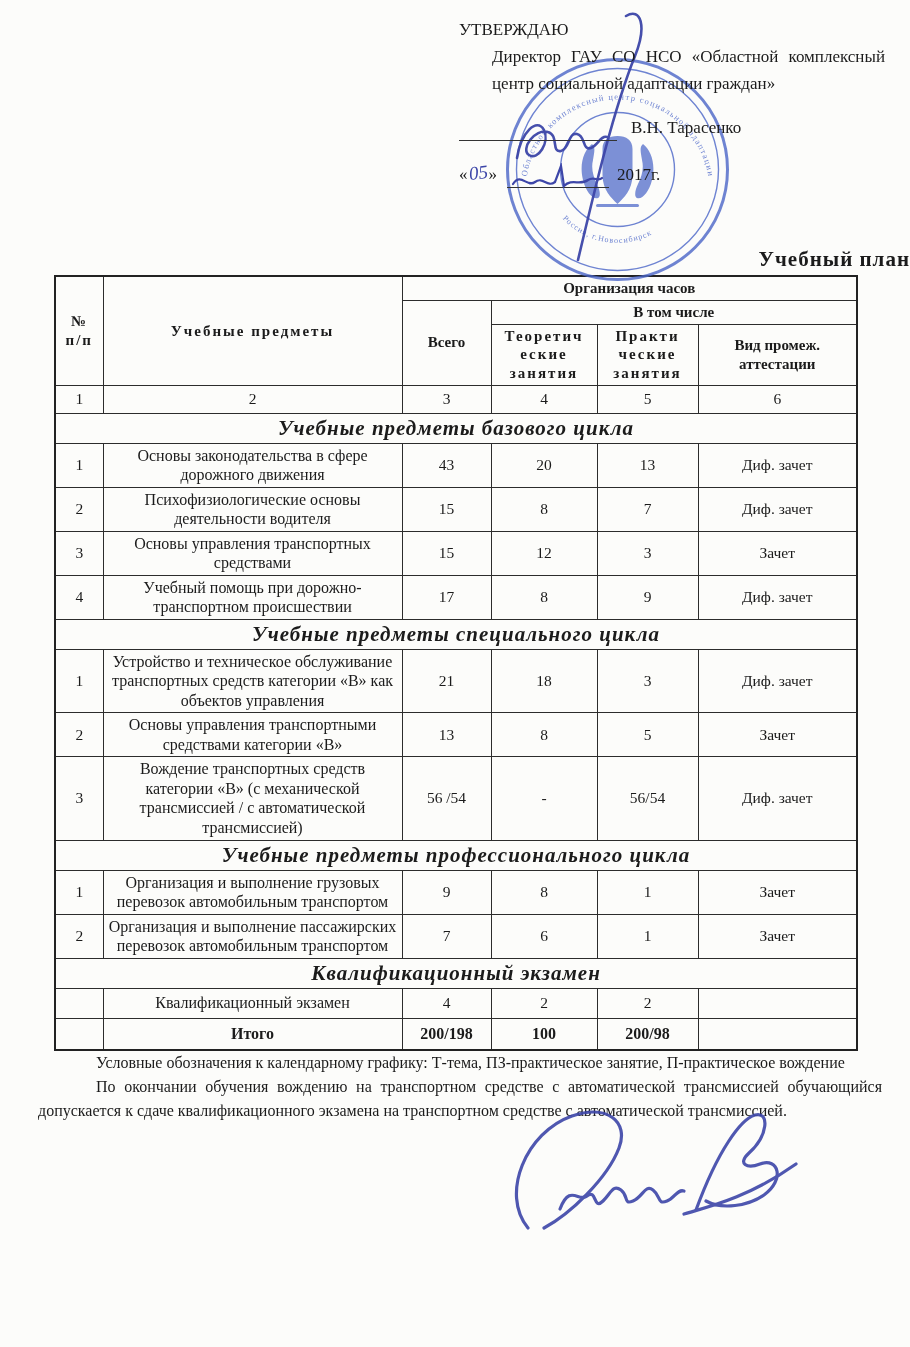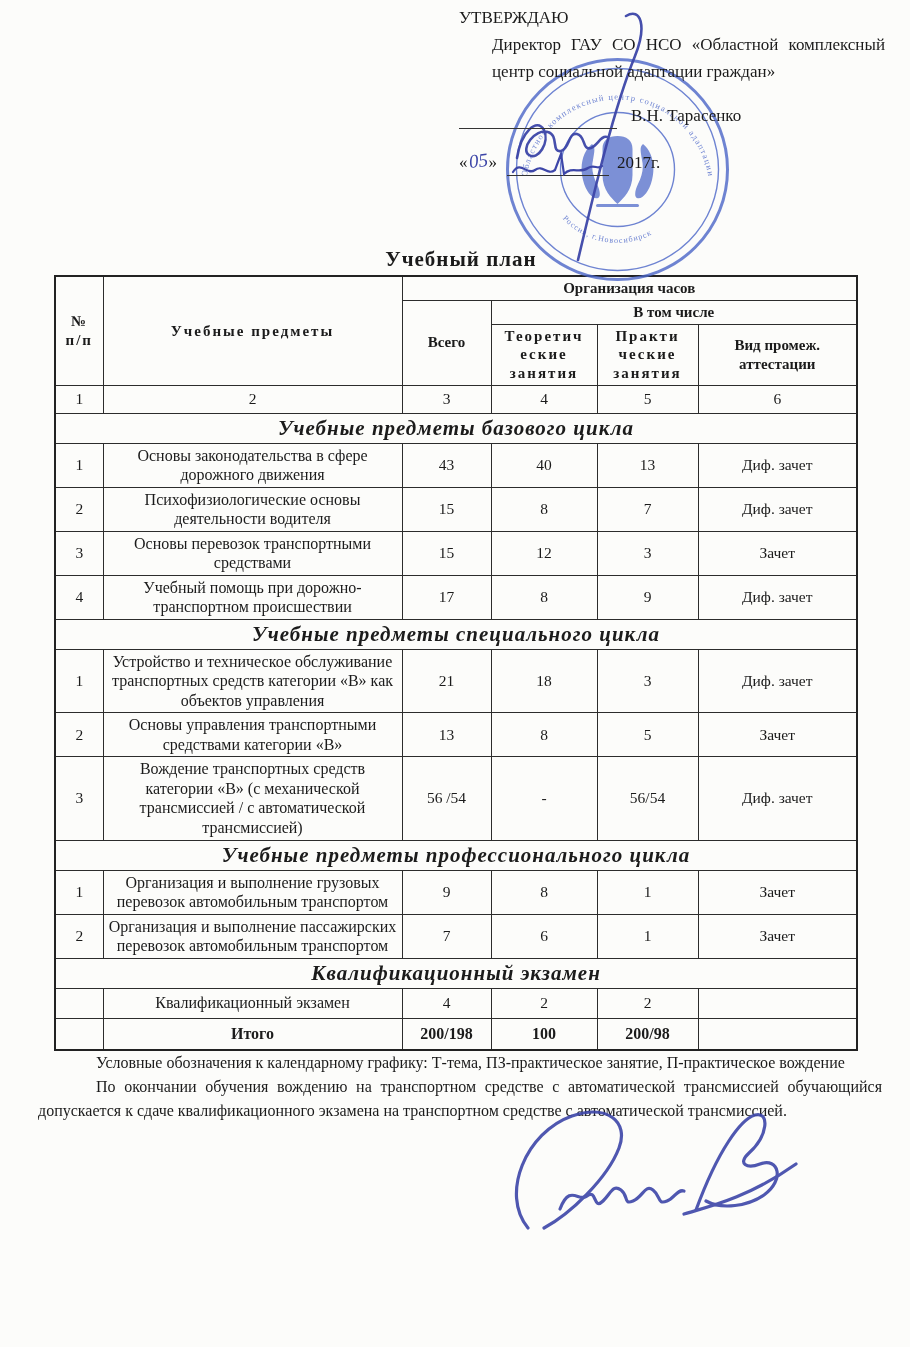--- a/index.html
+++ b/index.html
@@ -7,39 +7,39 @@
     width:910px;height:1347px;
     background:#fcfcfa;
     font-family:"Liberation Serif","DejaVu Serif",serif;
     color:#1b1b1b;
     position:relative;
     overflow:hidden;
   }
   
   .header-area{position:relative;height:246px;}
   .approval{
-    position:absolute;left:459px;top:4px;width:426px;
+    position:absolute;left:459px;top:16px;width:426px;
     font-size:17px;line-height:1.6;
   }
   .approval .label{display:block;}
   .approval .director{text-align:justify;margin-left:33px;}
   .sign-line{display:flex;align-items:flex-end;margin-top:16px;}
   .sign-line .rule{flex:0 0 158px;border-bottom:1.2px solid #333;height:20px;}
   .sign-line .name{margin-left:14px;white-space:nowrap;text-align:center;}
   .date-line{margin-top:17px;display:flex;align-items:flex-end;font-size:17px;}
   .hand{color:#3d46a8;font-style:italic;}
   .date-line .day{display:inline-block;transform:rotate(-7deg);font-size:19px;margin:0 1px;}
   .month-rule{position:relative;display:inline-block;width:102px;height:20px;
     border-bottom:1.2px solid #333;margin:0 8px 0 10px;}
   .month-rule svg{position:absolute;left:0;bottom:-4px;}
   .stamp{position:absolute;left:500px;top:52px;opacity:.8;pointer-events:none;}
   .dir-sig{position:absolute;left:505px;top:6px;pointer-events:none;}
   
   .doc-title{
-    text-align:center;font-size:21px;font-weight:bold;
+    text-align:right;font-size:21px;font-weight:bold;
     letter-spacing:1px;line-height:26px;margin:0 0 0 0;padding-left:12px;
   }
   
   table.plan{
     border-collapse:collapse;table-layout:fixed;
     margin:3px 0 0 54px;width:802px;
     border:2px solid #222;
   }
   table.plan th,table.plan td{
     border:1px solid #2c2c2c;
@@ -171,35 +171,35 @@
     </tr>
   </thead>
   <tbody>
       <tr class="section-row">
         <td colspan="6">Учебные предметы базового цикла</td>
       </tr>
       <tr>
         <td class="cell-no">1</td>
         <td class="cell-subject">Основы законодательства в сфере дорожного движения</td>
         <td class="cell-num">43</td>
-        <td class="cell-num">40</td>
+        <td class="cell-num">20</td>
         <td class="cell-num">13</td>
         <td class="cell-att">Диф. зачет</td>
       </tr>
       <tr>
         <td class="cell-no">2</td>
         <td class="cell-subject">Психофизиологические основы деятельности водителя</td>
         <td class="cell-num">15</td>
         <td class="cell-num">8</td>
         <td class="cell-num">7</td>
         <td class="cell-att">Диф. зачет</td>
       </tr>
       <tr>
         <td class="cell-no">3</td>
-        <td class="cell-subject">Основы перевозок транспортными средствами</td>
+        <td class="cell-subject">Основы управления транспортных средствами</td>
         <td class="cell-num">15</td>
         <td class="cell-num">12</td>
         <td class="cell-num">3</td>
         <td class="cell-att">Зачет</td>
       </tr>
       <tr>
         <td class="cell-no">4</td>
         <td class="cell-subject">Учебный помощь при дорожно-транспортном происшествии</td>
         <td class="cell-num">17</td>
         <td class="cell-num">8</td>

